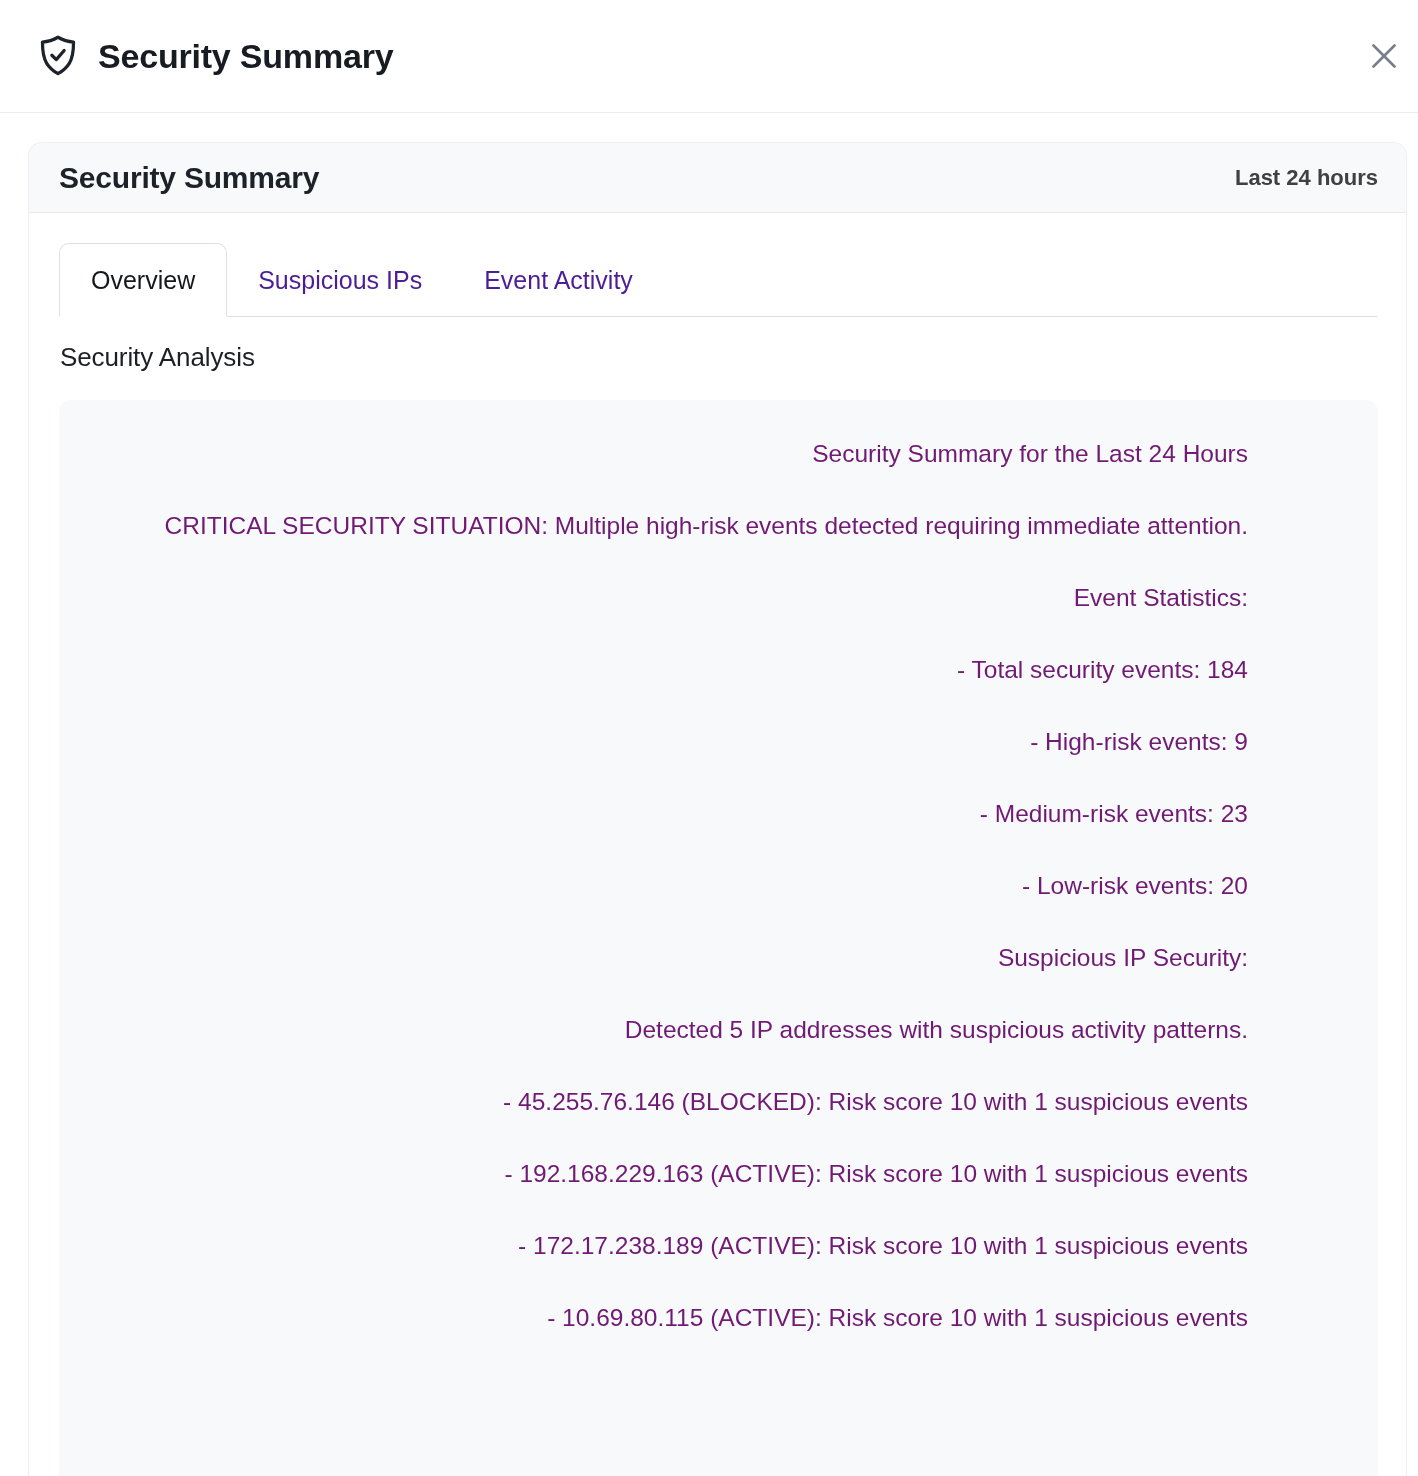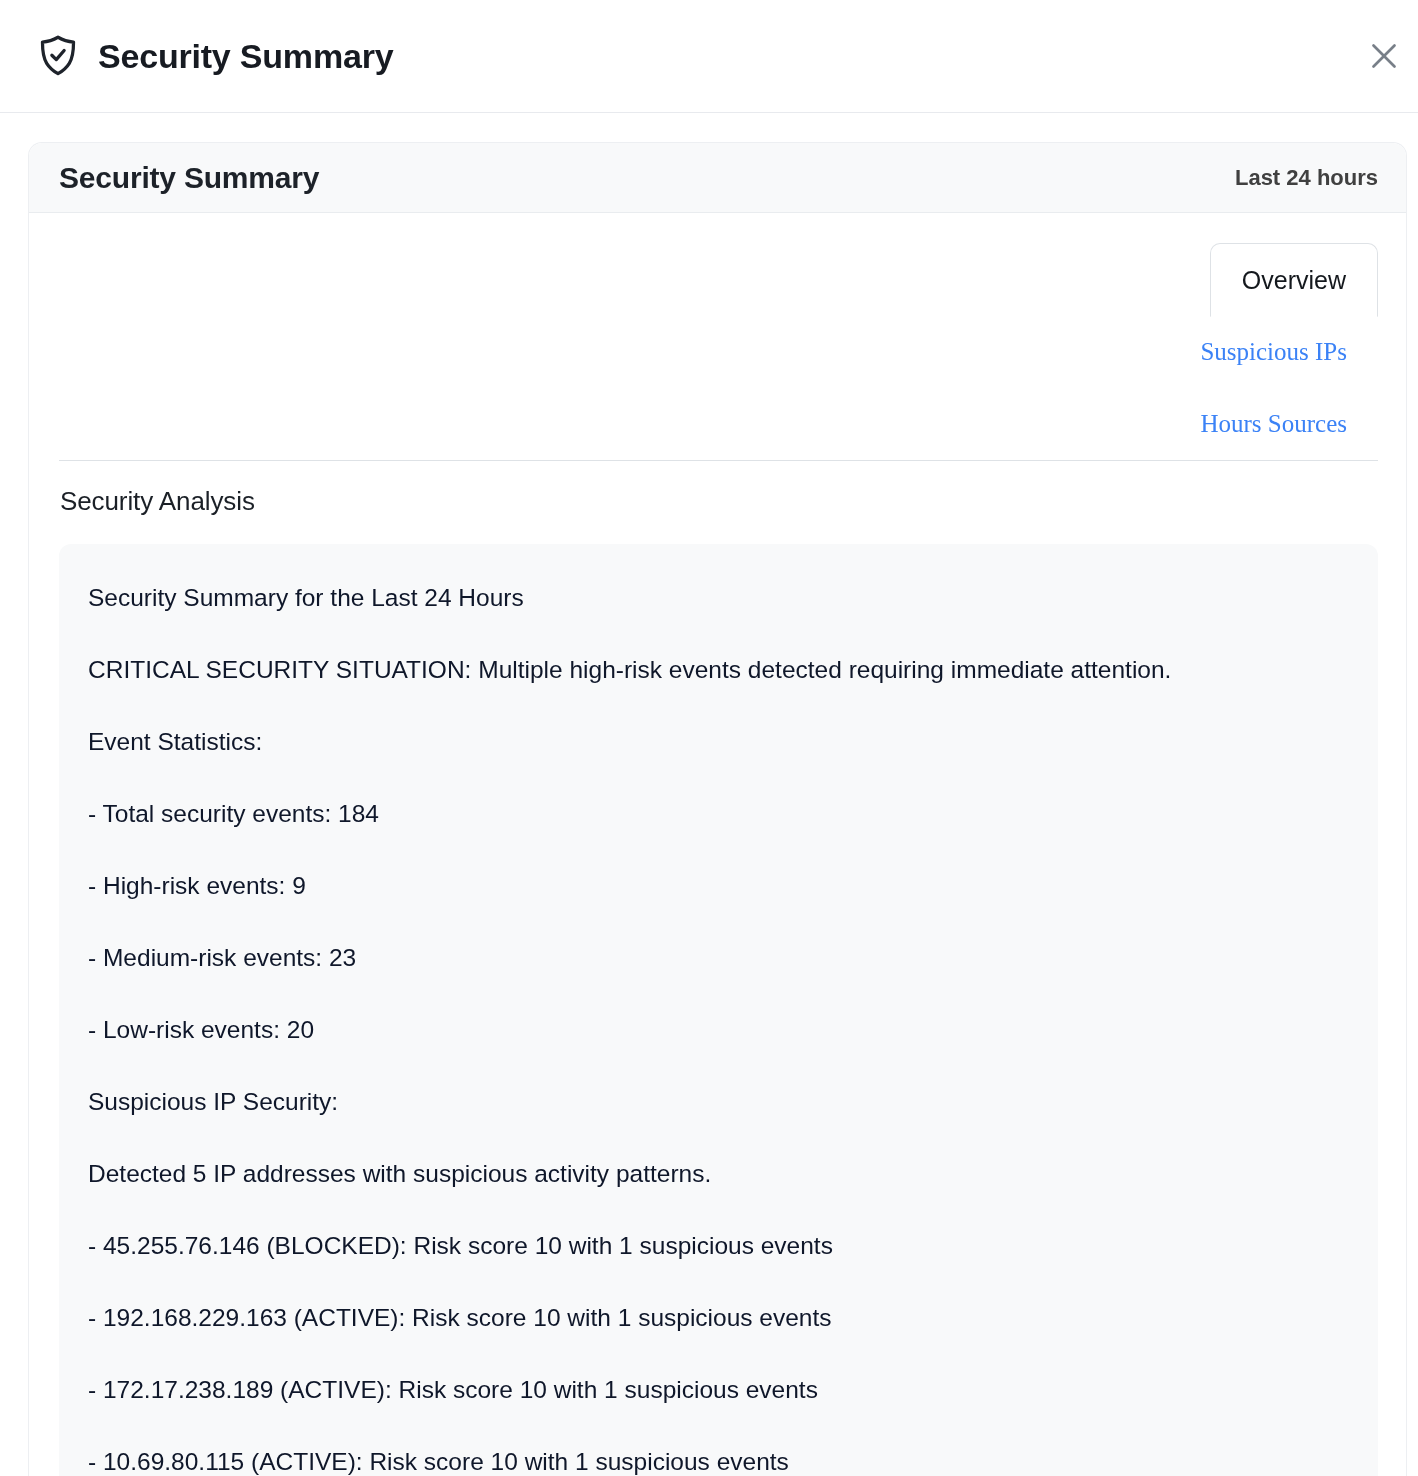--- a/index.html
+++ b/index.html
@@ -84,66 +84,65 @@
   }
   .card-body {
     padding: 30px 28px 0 30px;
   }
 
   
   .tabs {
     display: flex;
     align-items: flex-end;
     border-bottom: 1px solid #dee2e6;
-    flex-direction: column;
   }
   .tab {
     font-size: 25px;
     line-height: 30px;
     padding: 21px 31px;
     white-space: nowrap;
     background: transparent;
     border: none;
     font-family: inherit;
     cursor: pointer;
   }
   .tab.active {
     background: #ffffff;
     border: 1px solid #dee2e6;
     border-bottom: 1px solid #ffffff;
     border-radius: 10px 10px 0 0;
     margin-bottom: -1px;
     color: #14181d;
   }
   .tab.inactive {
-    color: #3b82f6;
-    font-family: Liberation Serif, serif;
+    color: #4c1d95;
   }
 
   
   .section-title {
     margin: 25px 0 0 1px;
     font-size: 26px;
     font-weight: 400;
     color: #1b2027;
     letter-spacing: -0.1px;
   }
   .analysis-box {
     margin-top: 27px;
     background: #f8f9fa;
     border-radius: 12px;
     padding: 33px 30px 40px 29px;
     height: 1100px;
   }
   .analysis-box p {
     font-size: 24.5px;
     line-height: 42px;
-    color: #0f172a;
+    color: #701a75;
     margin: 0 0 30px 0;
     max-width: 1160px;
+    text-align: right;
   }
   .analysis-box p:last-child { margin-bottom: 18px; }
 </style>
 </head>
 <body>
 
 <header class="modal-header">
   <svg class="shield-icon" viewBox="0 0 24 24" fill="none" stroke="currentColor" stroke-width="1.7" stroke-linecap="round" stroke-linejoin="round">
     <path d="M12 2.2c2.6 1.5 5.3 2.3 8.1 2.5 0 4.8-.5 8.4-2.2 11.1-1.5 2.4-3.4 4-5.9 5.4-2.5-1.4-4.4-3-5.9-5.4C4.4 13.1 3.9 9.5 3.9 4.7c2.8-.2 5.5-1 8.1-2.5z"></path>
     <polyline points="8.8,11.6 11.1,13.9 15.2,9.1"></polyline>
@@ -160,21 +159,21 @@
 <section class="card">
   <div class="card-header">
     <h2 class="card-title">Security Summary</h2>
     <span class="time-range">Last 24 hours</span>
   </div>
 
   <div class="card-body">
     <nav class="tabs">
       <button class="tab active">Overview</button>
       <button class="tab inactive">Suspicious IPs</button>
-      <button class="tab inactive">Hours Sources</button>
+      <button class="tab inactive">Event Activity</button>
     </nav>
 
     <h3 class="section-title">Security Analysis</h3>
 
     <div class="analysis-box">
       <p>Security Summary for the Last 24 Hours</p>
       <p>CRITICAL SECURITY SITUATION: Multiple high-risk events detected requiring immediate attention.</p>
       <p>Event Statistics:</p>
       <p>- Total security events: 184</p>
       <p>- High-risk events: 9</p>

